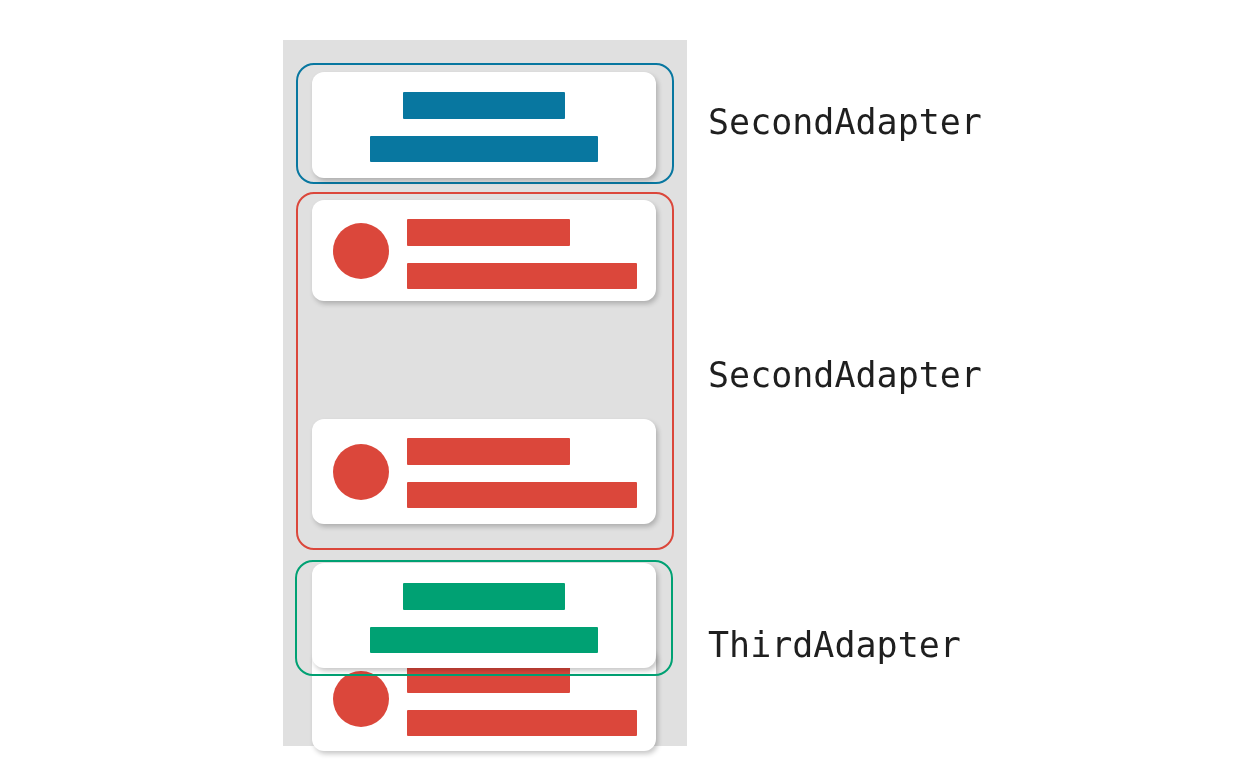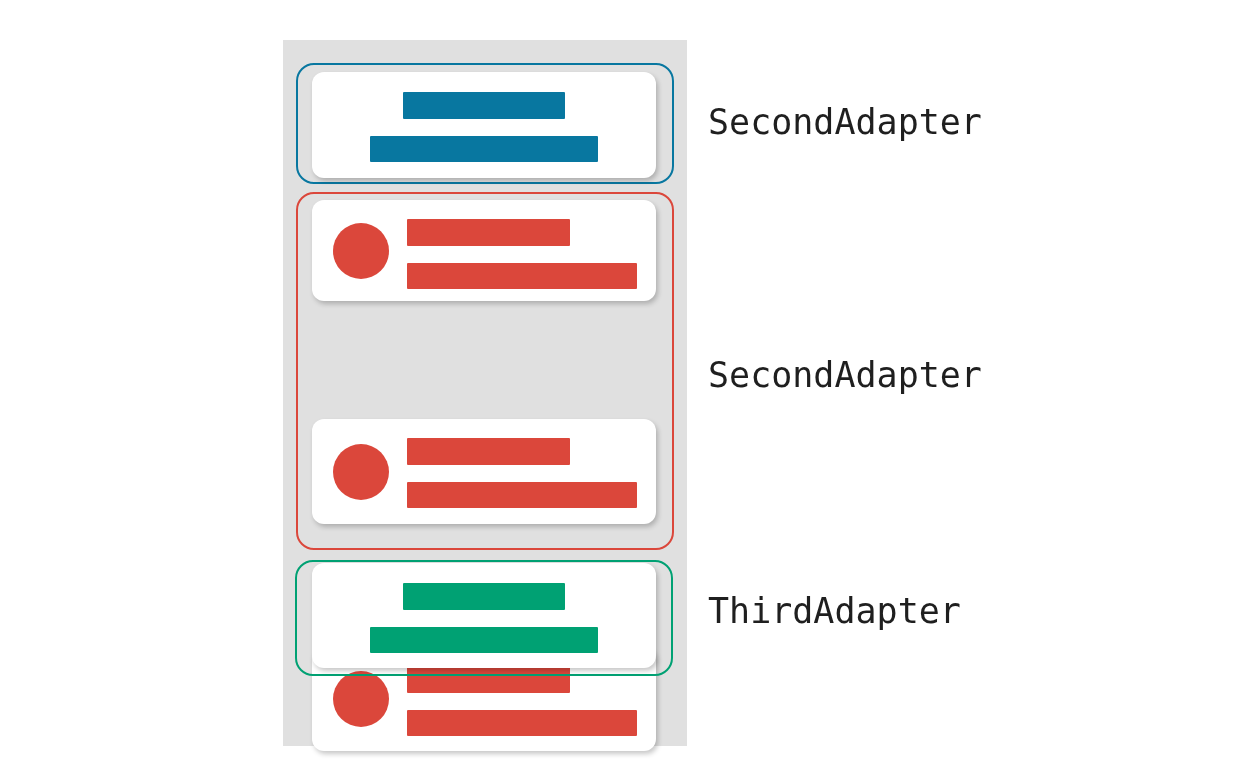--- a/index.html
+++ b/index.html
@@ -106,21 +106,21 @@
     left: 708px;
     font-size: 35px;
     line-height: 35px;
     font-weight: 400;
     color: var(--label-text, #1f1f1f);
     white-space: nowrap;
     letter-spacing: 0px;
   }
   .label-first  { top: 105px; }
   .label-second { top: 358px; }
-  .label-third  { top: 594px; }
+  .label-third  { top: 628px; }
 </style>
 </head>
 <body>
 
 <div class="canvas">
 
   <div class="panel">
 
     <div class="outline outline-first"></div>
     <div class="card card-banner-first banner">

